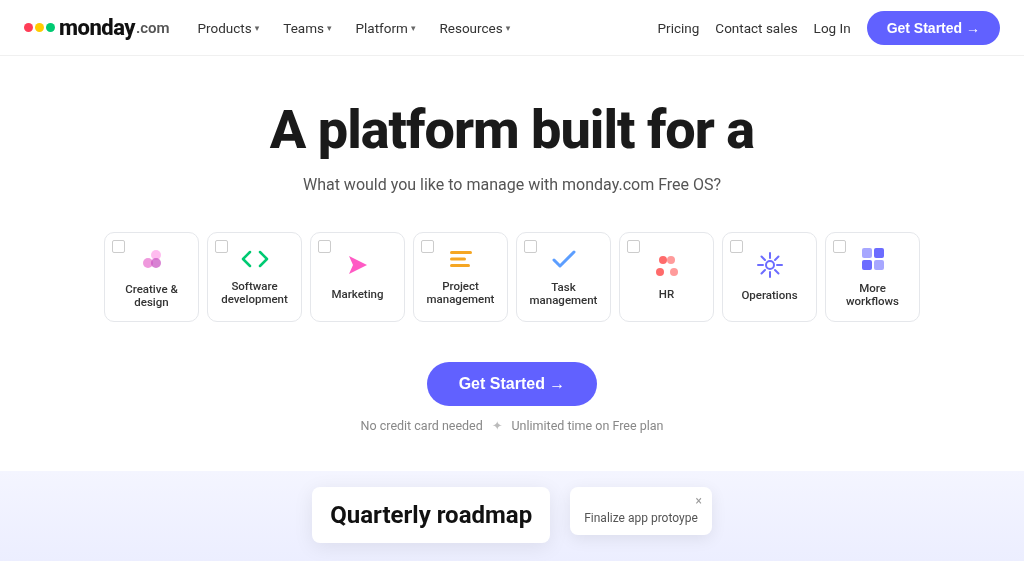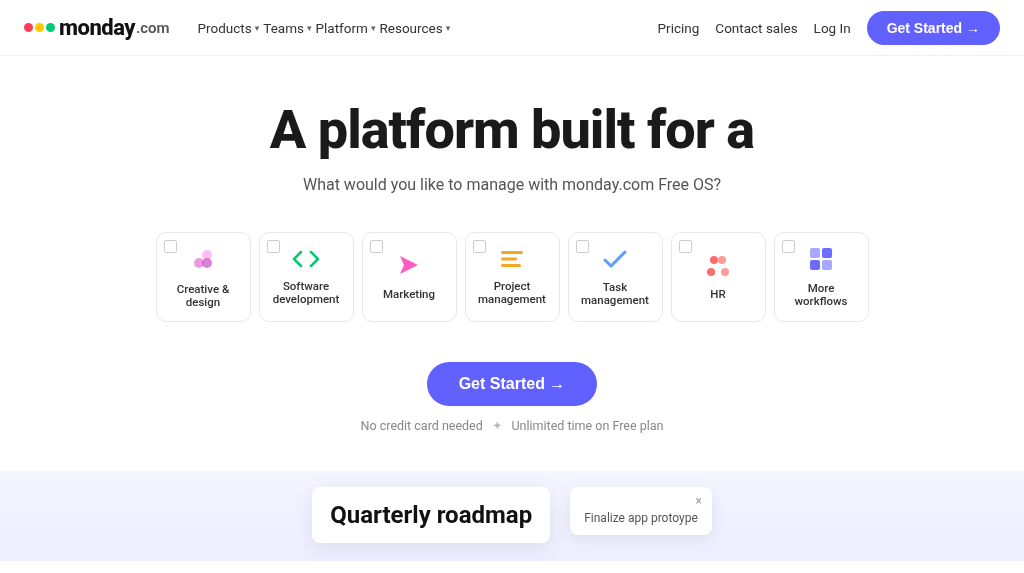--- a/index.html
+++ b/index.html
@@ -52,21 +52,21 @@
     .logo-com {
       font-size: 15px;
       font-weight: 600;
       color: #555;
       margin-left: 1px;
       vertical-align: super;
     }
     .nav-links {
       display: flex;
       align-items: center;
-      gap: 4px;
+      gap: 24px;
     }
     .nav-link {
       font-size: 13.5px;
       color: #333;
       cursor: pointer;
       display: flex;
       align-items: center;
       gap: 3px;
       font-weight: 400;
     }
@@ -361,20 +361,37 @@
         <svg width="26" height="26" viewBox="0 0 26 26" fill="none">
           <circle cx="9" cy="8" r="4" fill="#ff6b6b"></circle>
           <circle cx="17" cy="8" r="4" fill="#ff9b9b"></circle>
           <rect x="2" y="16" width="8" height="8" rx="4" fill="#ff6b6b"></rect>
           <rect x="16" y="16" width="8" height="8" rx="4" fill="#ff9b9b"></rect>
         </svg>
       </span>
       <span class="workflow-label">HR</span>
     </div>
 
+    <div class="workflow-card">
+      <div class="checkbox"></div>
+      <span class="workflow-icon icon-operations">
+        <svg width="28" height="28" viewBox="0 0 28 28" fill="none">
+          <circle cx="14" cy="14" r="4" fill="none" stroke="#6c6cff" stroke-width="2"></circle>
+          <line x1="14" y1="2" x2="14" y2="7" stroke="#6c6cff" stroke-width="2" stroke-linecap="round"></line>
+          <line x1="14" y1="21" x2="14" y2="26" stroke="#6c6cff" stroke-width="2" stroke-linecap="round"></line>
+          <line x1="2" y1="14" x2="7" y2="14" stroke="#6c6cff" stroke-width="2" stroke-linecap="round"></line>
+          <line x1="21" y1="14" x2="26" y2="14" stroke="#6c6cff" stroke-width="2" stroke-linecap="round"></line>
+          <line x1="5.5" y1="5.5" x2="9" y2="9" stroke="#6c6cff" stroke-width="2" stroke-linecap="round"></line>
+          <line x1="19" y1="19" x2="22.5" y2="22.5" stroke="#6c6cff" stroke-width="2" stroke-linecap="round"></line>
+          <line x1="22.5" y1="5.5" x2="19" y2="9" stroke="#6c6cff" stroke-width="2" stroke-linecap="round"></line>
+          <line x1="9" y1="19" x2="5.5" y2="22.5" stroke="#6c6cff" stroke-width="2" stroke-linecap="round"></line>
+        </svg>
+      </span>
+      <span class="workflow-label">Operations</span>
+    </div>
 
     <div class="workflow-card">
       <div class="checkbox"></div>
       <span class="workflow-icon icon-more">
         <svg width="26" height="26" viewBox="0 0 26 26" fill="none">
           <rect x="2" y="2" width="10" height="10" rx="2" fill="#6c6cff" opacity="0.6"></rect>
           <rect x="14" y="2" width="10" height="10" rx="2" fill="#6c6cff"></rect>
           <rect x="2" y="14" width="10" height="10" rx="2" fill="#6c6cff"></rect>
           <rect x="14" y="14" width="10" height="10" rx="2" fill="#6c6cff" opacity="0.6"></rect>
         </svg>

